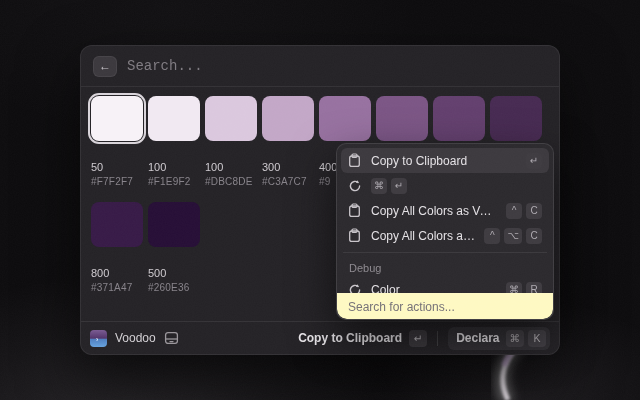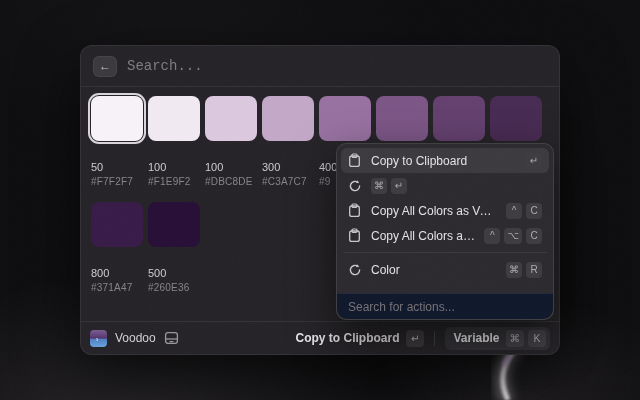--- a/index.html
+++ b/index.html
@@ -69,21 +69,21 @@
   .m-icon{width:14px;height:15px;display:flex;align-items:center;color:#c9c5ca;flex:none;}
   .m-label{font-size:12px;color:#e4e1e5;white-space:nowrap;overflow:hidden;
     text-overflow:ellipsis;flex:1;}
   .m-keys{display:flex;gap:4px;flex:none;}
   .m-key{min-width:16px;height:16px;padding:0 3px;border-radius:4px;background:#3e3b40;
     color:#aeaab0;font-size:10px;display:flex;align-items:center;justify-content:center;
     box-sizing:border-box;}
   .m-divider{height:1px;background:rgba(255,255,255,0.08);margin:4px 2px;}
   .m-section{font-size:11px;color:#8e8a90;padding:5px 8px 3px;}
   .menu-search{position:absolute;left:0;right:0;bottom:0;height:26px;box-sizing:border-box;
-    border-top:1px solid rgba(255,255,255,0.08);background:#0f172a;display:flex;
+    border-top:1px solid rgba(255,255,255,0.08);background:#fef9c3;display:flex;
     align-items:center;padding:0 11px;font-size:12px;color:#757177;
     border-radius:0 0 10px 10px;cursor:text;}
 </style>
 </head>
 <body>
 
 <div class="glow glow-top"></div>
 <div class="glow glow-bl"></div>
 <div class="glow glow-br"></div>
 <svg class="streak-svg" width="130" height="64">
@@ -186,21 +186,21 @@
           </svg>
       </span>
     </div>
     <div class="f-right">
       <div class="f-label">Copy to Clipboard</div>
       <div id="primary-keys" style="display:flex;gap:4px;">
           <span class="key">↵</span>
         </div>
       <div class="f-div"></div>
       <div class="actions-group">
-        <div class="f-label">Variable</div>
+        <div class="f-label">Declara</div>
         <div id="actions-keys" style="display:flex;gap:4px;">
             <span class="key">⌘</span>
             <span class="key">K</span>
           </div>
       </div>
     </div>
   </div>
 
   <div class="menu">
     <div class="menu-list" id="menu-list">
@@ -252,20 +252,21 @@
             </svg>
           </span>
     <span class="m-label">Copy All Colors as JSON</span>
     <span class="m-keys">
             <span class="m-key">^</span>
             <span class="m-key">⌥</span>
             <span class="m-key">C</span>
           </span>
   </div>
 <div class="m-divider"></div>
+        <div class="m-section">Debug</div>
   <div class="m-row">
     <span class="m-icon">
             <svg width="14" height="14" viewBox="0 0 14 14">
               <path d="M11.6 7a4.6 4.6 0 1 1-1.6-3.5" fill="none" stroke="currentColor" stroke-width="1.4" stroke-linecap="round"></path>
               <path d="M9.2 1.2l1.7 2.4-2.9.4z" fill="currentColor"></path>
             </svg>
           </span>
     <span class="m-label">Color</span>
     <span class="m-keys">
             <span class="m-key">⌘</span>

